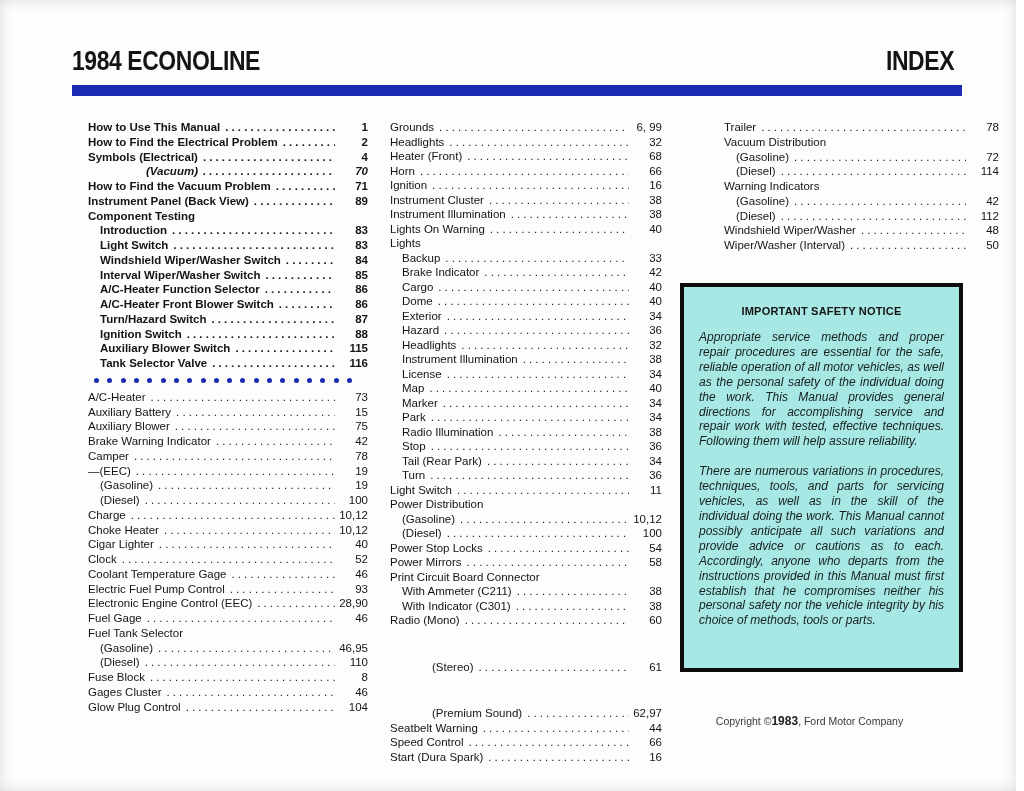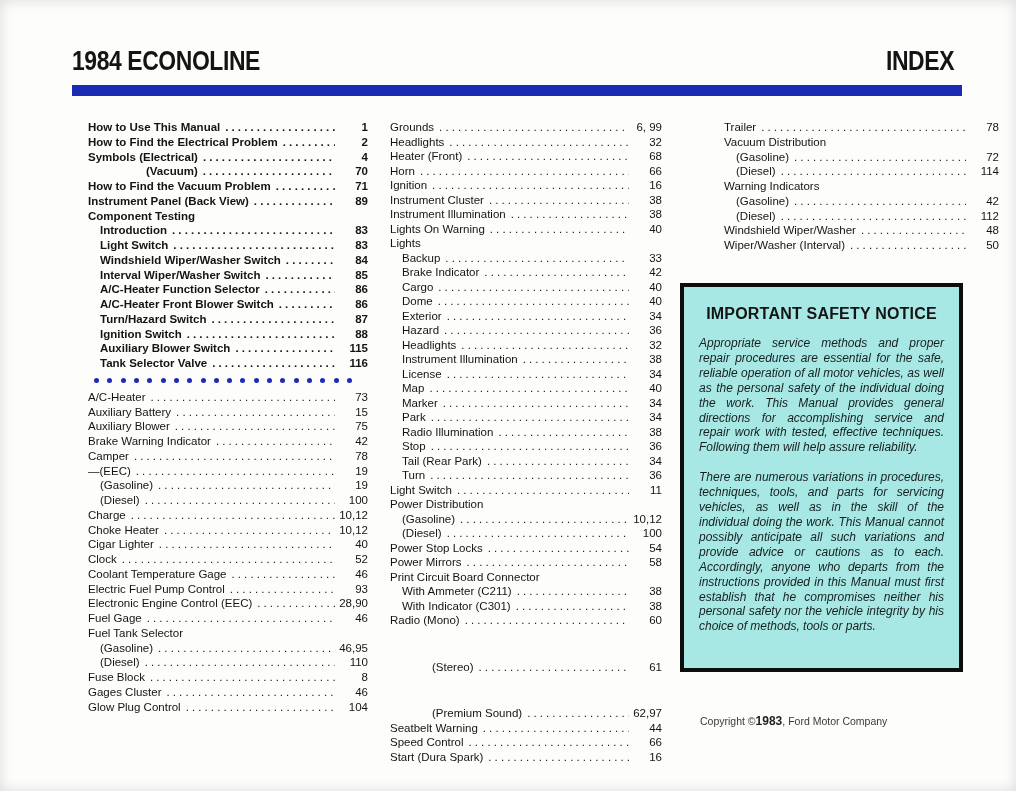--- a/index.html
+++ b/index.html
@@ -39,21 +39,21 @@
     display:flex;align-items:baseline;
     height:14.75px;line-height:14.75px;
     font-size:11.5px;
     white-space:nowrap;
   }
   .col2 .row{height:14.5px;line-height:14.5px;}
   .row.bold{font-weight:bold;}
   .row.indent1{padding-left:12px;}
   .col3 .row.indent1{padding-left:20px;}
   .row.indent2{padding-left:42px;margin-top:32px;}
-  .row.indent3{padding-left:58px;}
+  .row.indent3{padding-left:58px;font-style:italic;}
   .lbl{flex:0 0 auto;}
   .leader{
     flex:1 1 auto;overflow:hidden;min-width:8px;
     margin:0 3px 0 5px;
   }
   .leader::after{
     content:"........................................................................";
     letter-spacing:3.1px;
   }
   .pg{flex:0 0 auto;min-width:30px;text-align:right;}
@@ -65,33 +65,33 @@
   .dot{width:5px;height:5px;border-radius:50%;background:var(--accent,#1c2bb3);}
   
   .notice{
     position:absolute;left:680px;top:283px;width:283px;height:389px;
     box-sizing:border-box;
     background:var(--notice-bg,#a7e7e4);
     border:4px solid #0d0d0d;
     padding:16px 15px 0 15px;
   }
   .notice-title{
-    text-align:center;font-weight:bold;font-size:16px;
+    text-align:center;font-weight:bold;font-size:11px;
     letter-spacing:0.2px;margin:2px 0 13px 0;
   }
   .notice-para{
     margin:0 0 15px 0;
     font-style:italic;font-size:12px;line-height:14.9px;
     text-align:justify;
     color:#16201f;
   }
   
   .copyright{
-    position:absolute;left:700px;top:714px;width:283px;
-    text-align:left;font-size:10.5px;color:#3a3a3a;
+    position:absolute;left:668px;top:714px;width:283px;
+    text-align:center;font-size:10.5px;color:#3a3a3a;
     white-space:nowrap;
   }
   .copyright .year{font-size:12px;font-weight:bold;color:#222;}
 </style>
 </head>
 <body>
 
 <div class="page">
 
   <div class="hdr-title">1984 ECONOLINE</div>

